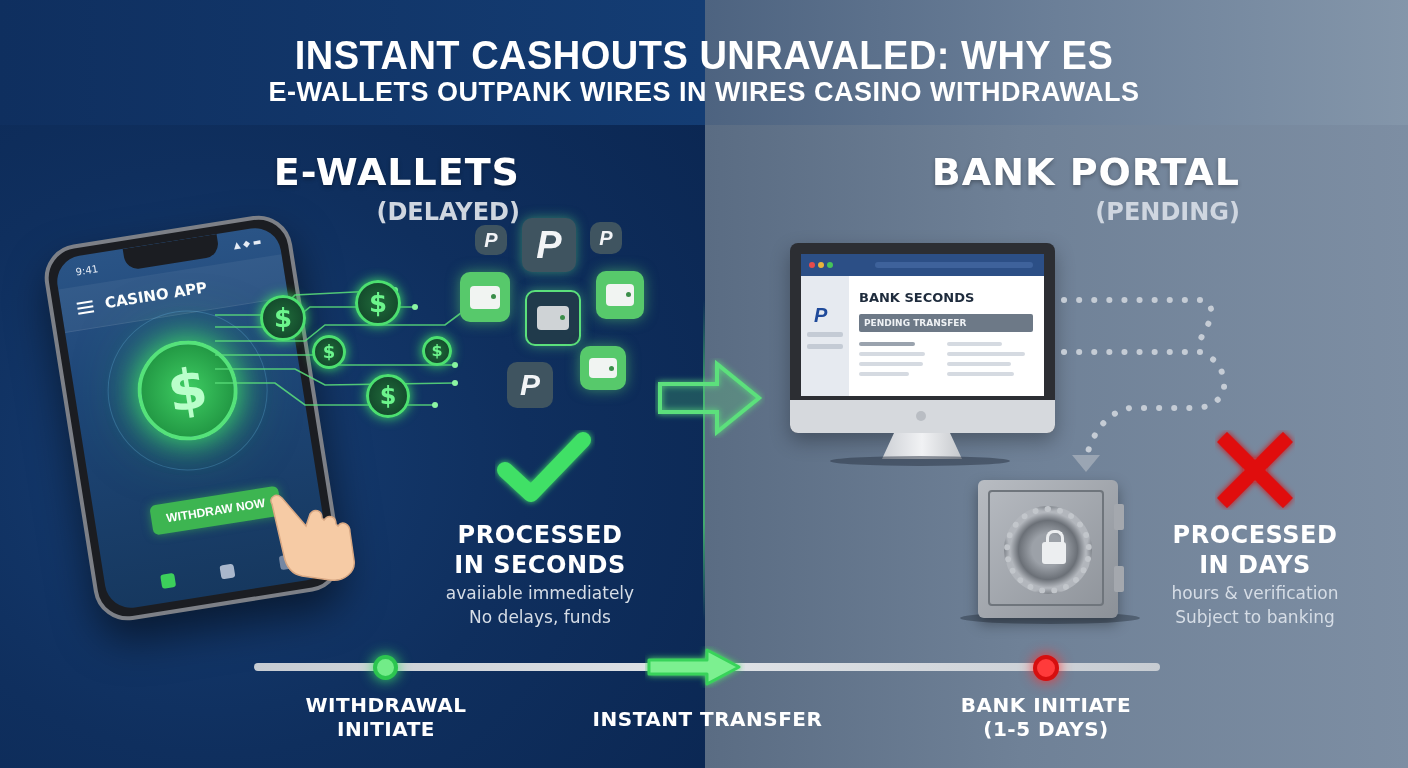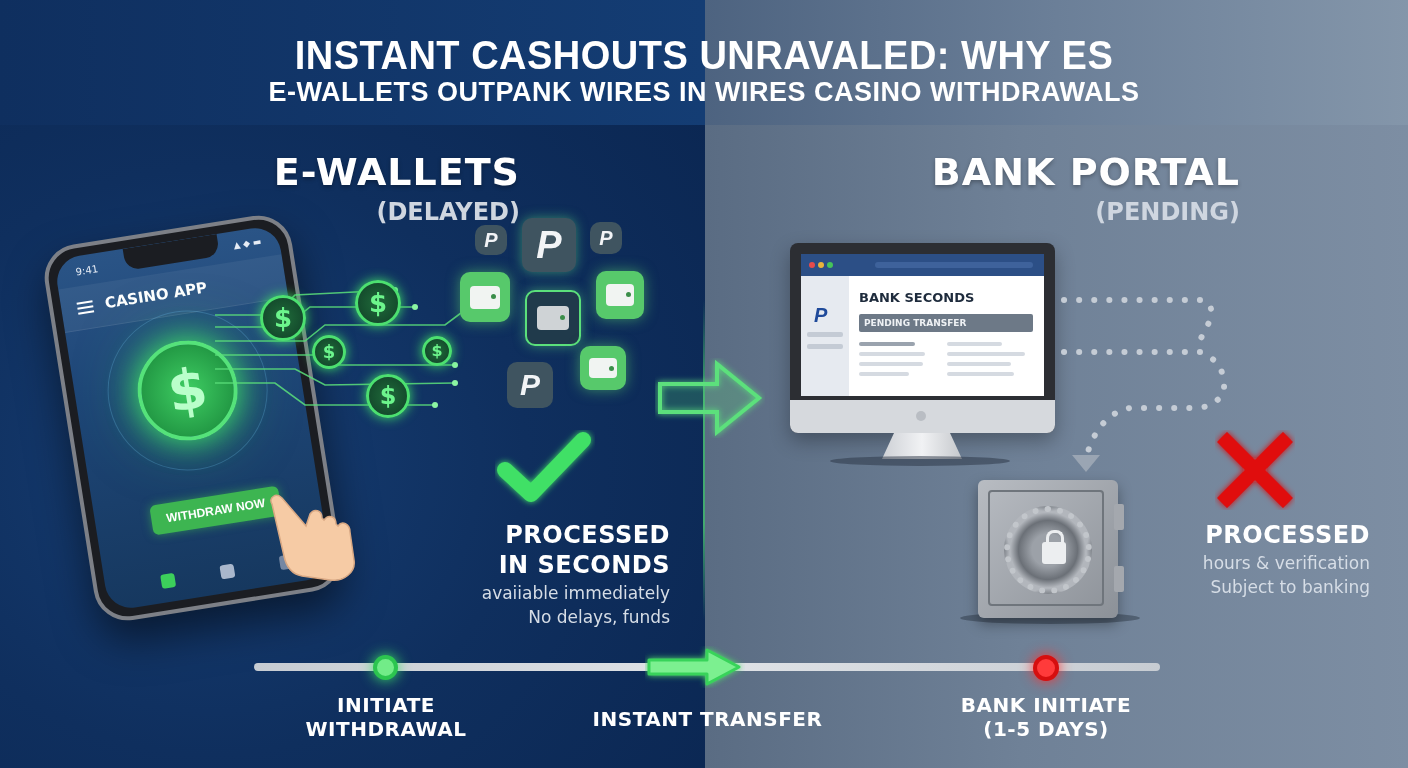--- a/index.html
+++ b/index.html
@@ -69,21 +69,21 @@
   .tile { position: absolute; border-radius: 10px; display: flex; align-items: center; justify-content: center; }
   .tile.gray { background: #3f5460; }
   .tile.green { background: #57c96b; box-shadow: 0 0 14px rgba(87,201,107,.6); }
   .tile.outline { background: #203a4b; border: 2px solid #5be07b; box-shadow: 0 0 12px rgba(91,224,123,.5); }
   .p-glyph { color: #f2f4f6; font-weight: bold; font-style: italic; font-family: "Liberation Sans", sans-serif; }
   .wallet-glyph { width: 60%; height: 46%; background: #f1f4f2; border-radius: 4px; position: relative; }
   .wallet-glyph::after { content: ""; position: absolute; right: 12%; top: 38%; width: 5px; height: 5px; border-radius: 50%; background: #3b8e4a; }
   .tile.outline .wallet-glyph { background: #cfd3d6; }
 
   .check { position: absolute; left: 495px; top: 430px; width: 100px; height: 80px; }
-  .status-block { position: absolute; text-align: right; color: #fff; }
+  .status-block { position: absolute; text-align: center; color: #fff; }
   .status-block .h { font-size: 24px; font-weight: bold; line-height: 30px; letter-spacing: .5px; }
   .status-block .d { font-size: 17px; color: #d6dde6; line-height: 22px; margin-top: 2px; }
   .status-left { left: 410px; top: 520px; width: 260px; }
   .status-right { left: 1140px; top: 520px; width: 230px; }
 
   .big-arrow { position: absolute; left: 655px; top: 358px; width: 110px; height: 80px; }
   .divider-glow { position: absolute; left: 703px; top: 300px; width: 2px; height: 320px;
     background: linear-gradient(180deg, transparent, #5be07b 30%, #5be07b 70%, transparent); opacity: .7; }
 
   
@@ -316,34 +316,35 @@
       </filter>
     </defs>
   <g stroke="#e00d0d" stroke-width="14" stroke-linecap="square" filter="url(#rg)">
     <line x1="12" y1="12" x2="68" y2="68"></line>
       <line x1="68" y1="12" x2="12" y2="68"></line>
   </g>
 </svg>
 
 <div class="status-block status-right">
   <div class="h">PROCESSED</div>
+  <div class="h">IN DAYS</div>
   <div class="d">hours &amp; verification</div>
   <div class="d">Subject to banking</div>
 </div>
 
 <div class="track"></div>
 <div class="node-green"></div>
 <svg class="timeline-arrow" viewBox="0 0 100 42">
   <path d="M4 14 L62 14 L62 4 L94 21 L62 38 L62 28 L4 28 Z" fill="#7cf090" stroke="#38d35a" stroke-width="3" stroke-linejoin="round" filter="url(#gg)"></path>
 </svg>
 <div class="node-red"></div>
 
 <div class="tl-label tl-1">
+  <div>WITHDRAWAL</div>
   <div>INITIATE</div>
-  <div>WITHDRAWAL</div>
 </div>
 <div class="tl-label tl-2">
   <div>INSTANT TRANSFER</div>
 </div>
 <div class="tl-label tl-3">
   <div>BANK INITIATE</div>
   <div>(1-5 DAYS)</div>
 </div>
 
 </body></html>

